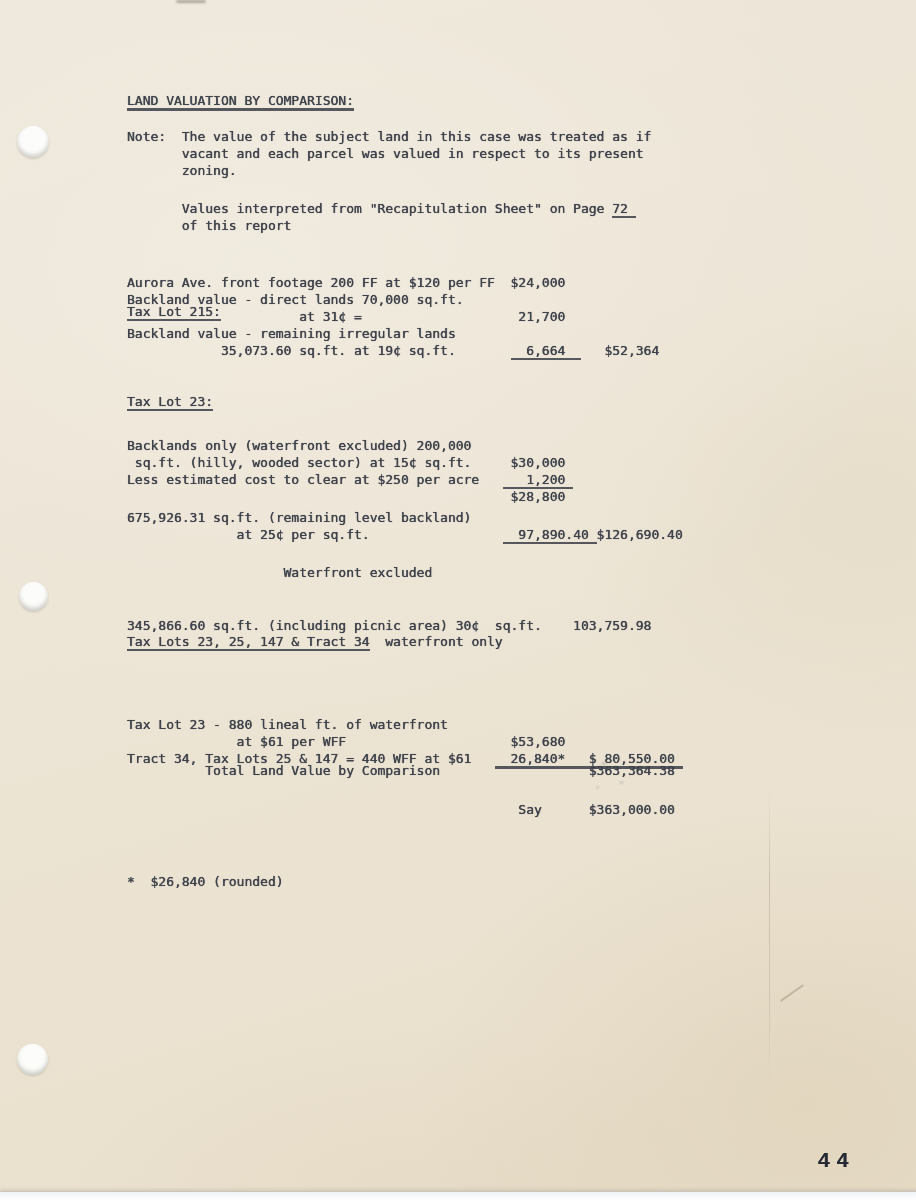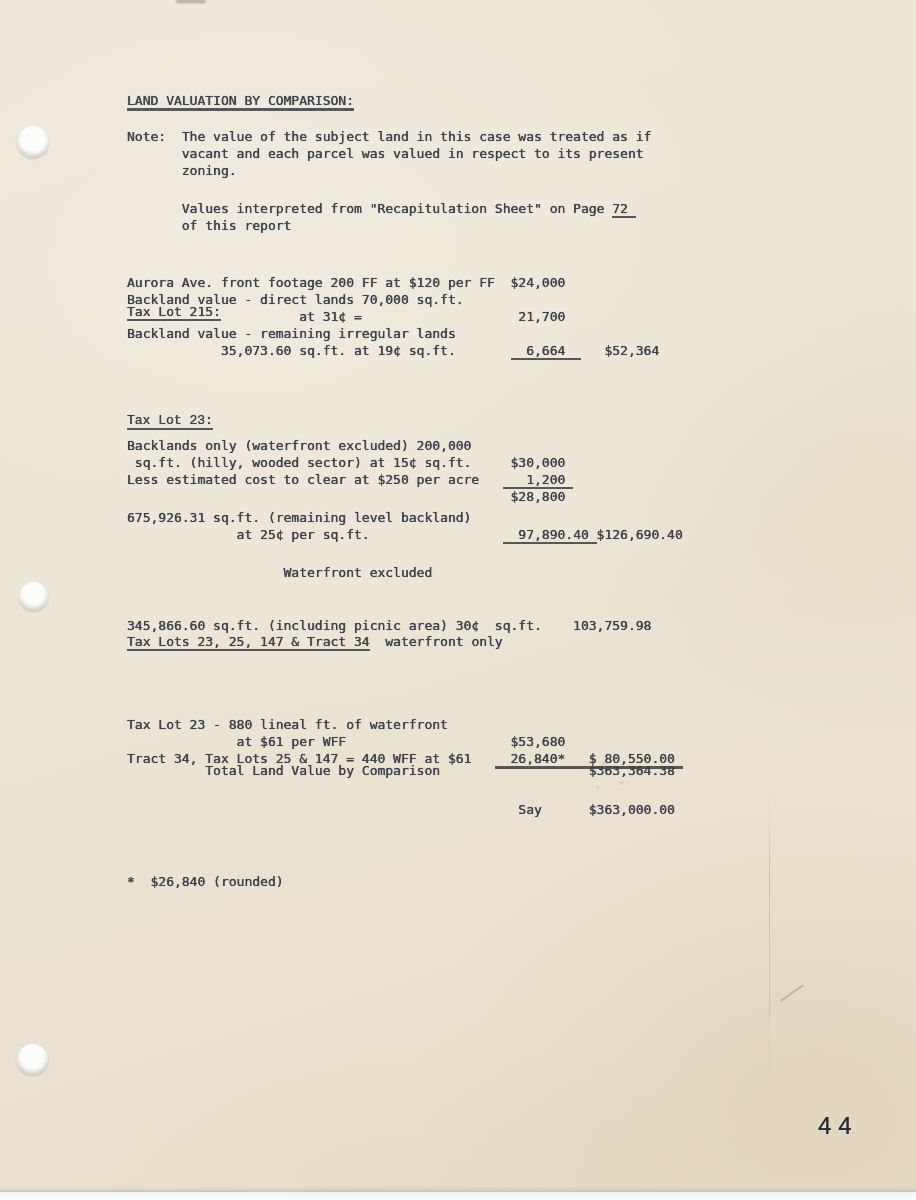--- a/index.html
+++ b/index.html
@@ -17,23 +17,23 @@
   .typed{
     position:absolute;left:127px;top:0;width:789px;height:1044px;
     font-size:13px;line-height:17px;color:#3E424B;
     text-shadow:0 0 0.7px rgba(58,62,71,0.95), 0.4px 0.4px 0.6px rgba(58,62,71,0.35);
   }
   .block{position:absolute;left:0;}
   .line{white-space:pre;}
   .u{border-bottom:2px solid rgba(58,62,71,0.85);}
   .u2{border-bottom:3px solid rgba(58,62,71,0.85);}
   .pagenum{
-    position:absolute;left:818px;top:1112px;
+    position:absolute;left:818px;top:1148px;
     font-family:"Liberation Sans", sans-serif;
-    font-size:24px;font-weight:normal;letter-spacing:7px;color:#262B36;
+    font-size:21px;font-weight:bold;letter-spacing:7px;color:#262B36;
     text-shadow:0 0 0.5px rgba(30,35,45,0.8);
   }
   .hole{
     position:absolute;border-radius:50%;background:#FCFCFA;
     box-shadow:inset 0 -3px 4px rgba(150,148,140,0.45),
                inset 0 1px 2px rgba(255,255,255,0.85),
                0 1px 2px rgba(130,122,104,0.30);
   }
   .hole.h1{left:17px;top:126px;width:32px;height:32px;}
   .hole.h2{left:19px;top:582px;width:29px;height:29px;}
@@ -95,21 +95,21 @@
       <div class="block" style="top: 255px; margin-top: 48px;">
         <div class="line"><span class="u">Tax Lot 215:</span></div>
       </div>
       <div class="block" style="top: 274px;">
         <div class="line"><span>Aurora Ave. front footage 200 FF at $120 per FF  $24,000</span></div>
         <div class="line"><span>Backland value - direct lands 70,000 sq.ft.</span></div>
         <div class="line"><span>                      at 31¢ =                    21,700</span></div>
         <div class="line"><span>Backland value - remaining irregular lands</span></div>
         <div class="line"><span>            35,073.60 sq.ft. at 19¢ sq.ft.       </span><span class="u">  6,664  </span><span>   $52,364</span></div>
       </div>
-      <div class="block" style="top: 412px; font-family: Liberation Mono, monospace;">
+      <div class="block" style="top: 393px;">
         <div class="line"><span class="u">Tax Lot 23:</span></div>
       </div>
       <div class="block" style="top: 437px;">
         <div class="line"><span>Backlands only (waterfront excluded) 200,000</span></div>
         <div class="line"><span> sq.ft. (hilly, wooded sector) at 15¢ sq.ft.     $30,000</span></div>
         <div class="line"><span>Less estimated cost to clear at $250 per acre   </span><span class="u">   1,200 </span></div>
         <div class="line"><span>                                                 $28,800</span></div>
       </div>
       <div class="block" style="top: 509px;">
         <div class="line"><span>675,926.31 sq.ft. (remaining level backland)</span></div>

